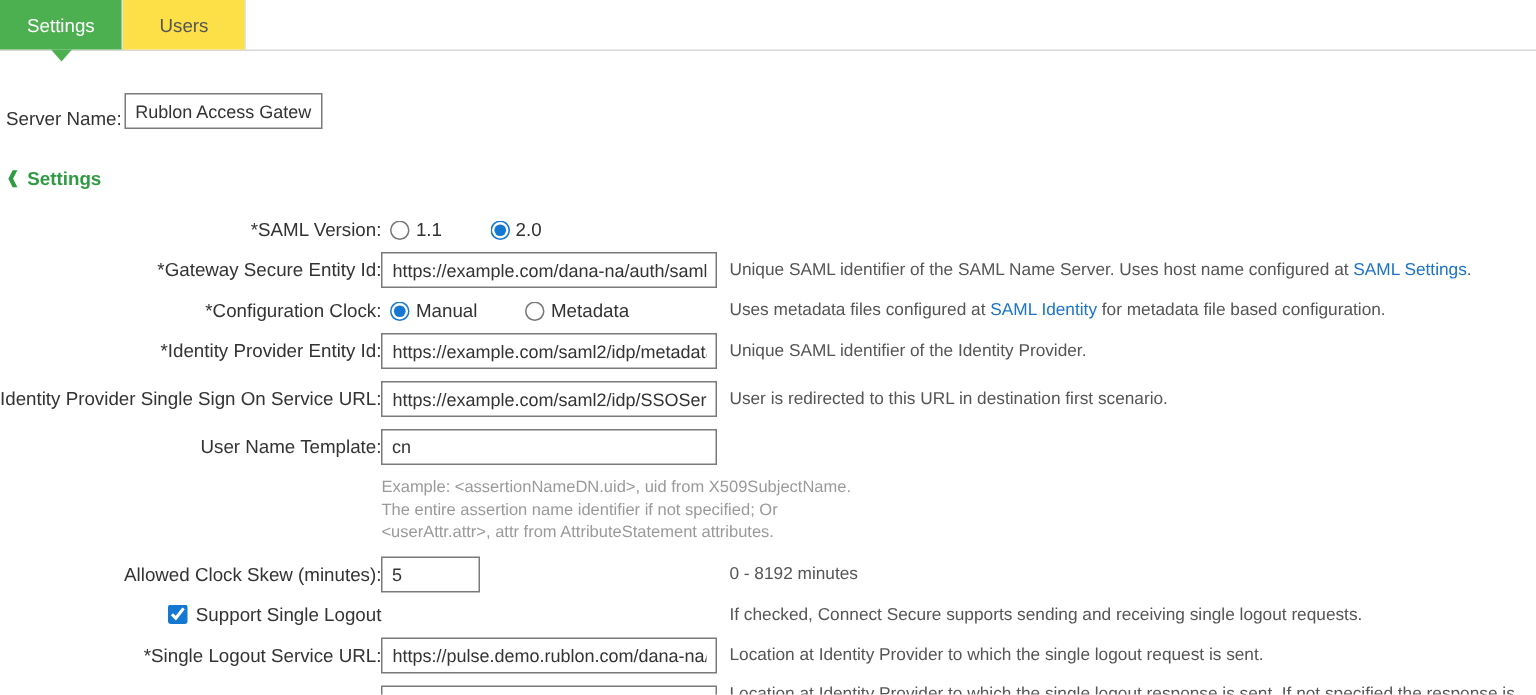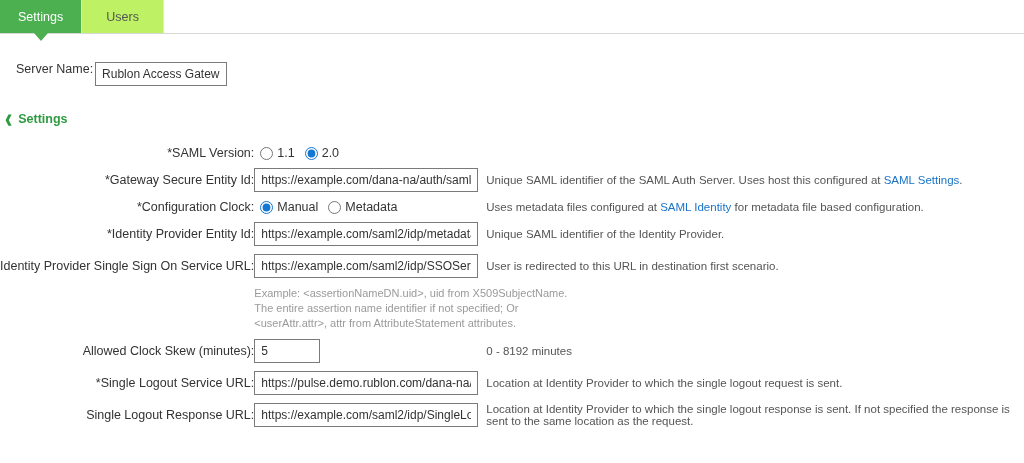--- a/index.html
+++ b/index.html
@@ -21,21 +21,21 @@
   }
   .tab {
     min-width: 82px;
     padding: 0 18px;
     display: flex;
     align-items: center;
     justify-content: center;
     font-size: 12.5px;
     color: #555;
     border-right: 1px solid #e2e2e2;
-    background: #bef264;
+    background: #fde047;
     cursor: pointer;
   }
   .tab.active {
     background: #4caf50;
     color: #ffffff;
     position: relative;
   }
   .tab.active::after {
     content: "";
     position: absolute;
@@ -44,23 +44,23 @@
     margin-left: -7px;
     width: 0; height: 0;
     border-left: 7px solid transparent;
     border-right: 7px solid transparent;
     border-top: 8px solid #4caf50;
   }
   .content { padding: 0 0 0 0; }
 
   .server-row {
     display: flex;
-    align-items: flex-start;
+    align-items: flex-end;
     margin-top: 28px;
-    padding-left: 16px;
+    padding-left: 4px;
   }
   .server-label {
     font-size: 12.5px;
     color: #333;
     white-space: nowrap;
   }
   .txt {
     border: 1px solid #7a7a7a;
     height: 24px;
     padding: 0 6px;
@@ -114,21 +114,21 @@
     color: #555;
   }
   .hint a { color: #1a73c8; text-decoration: none; }
 
   .wide { width: 224px; }
   .skew { width: 66px; }
 
   .radio-group {
     display: flex;
     align-items: flex-end;
-    gap: 2px;
+    gap: 24px;
     font-size: 12.5px;
   }
   .radio-group .item {
     display: flex;
     align-items: center;
     gap: 4px;
     margin-right: 8px;
   }
   input[type=radio], input[type=checkbox] {
     margin: 0;
@@ -194,21 +194,21 @@
       </td>
       <td class="hint"></td>
     </tr>
 
     <tr>
       <td class="label">*Gateway Secure Entity Id:</td>
       <td class="field">
         <input class="txt wide" type="text" value="https://example.com/dana-na/auth/saml-endpoint.c" style="">
       </td>
       <td class="hint">
-        <span>Unique SAML identifier of the SAML Auth Server. Uses host this configured at </span><a href="#">SAML Settings</a><span>.</span>
+        <span>Unique SAML identifier of the SAML Name Server. Uses host name configured at </span><a href="#">SAML Settings</a><span>.</span>
       </td>
     </tr>
 
     <tr>
       <td class="label">*Configuration Clock:</td>
       <td class="field">
         <div class="radio-group radio-ml">
           <label class="item">
             <input type="radio" name="confmode" checked="" style="">
             <span>Manual</span>
@@ -233,38 +233,55 @@
     </tr>
 
     <tr>
       <td class="label">Identity Provider Single Sign On Service URL:</td>
       <td class="field">
         <input class="txt wide" type="text" value="https://example.com/saml2/idp/SSOService.php" style="">
       </td>
       <td class="hint">User is redirected to this URL in destination first scenario.</td>
     </tr>
 
+    <tr>
+      <td class="label">User Name Template:</td>
+      <td class="field">
+        <input class="txt wide" type="text" value="cn" style="">
+      </td>
+      <td class="hint"></td>
+    </tr>
 
     <tr>
       <td class="label"></td>
       <td class="field example-note" colspan="2">
         <div>Example: &lt;assertionNameDN.uid&gt;, uid from X509SubjectName.</div>
         <div>The entire assertion name identifier if not specified; Or</div>
         <div>&lt;userAttr.attr&gt;, attr from AttributeStatement attributes.</div>
       </td>
     </tr>
 
     <tr>
       <td class="label">Allowed Clock Skew (minutes):</td>
       <td class="field">
         <input class="txt skew" type="text" value="5" style="">
       </td>
       <td class="hint">0 - 8192 minutes</td>
     </tr>
 
+    <tr>
+      <td class="label">
+        <span class="checkbox-row">
+          <input type="checkbox" checked="" style="">
+          <span class="nowrap">Support Single Logout</span>
+        </span>
+      </td>
+      <td class="field"></td>
+      <td class="hint">If checked, Connect Secure supports sending and receiving single logout requests.</td>
+    </tr>
 
     <tr>
       <td class="label">*Single Logout Service URL:</td>
       <td class="field">
         <input class="txt wide" type="text" value="https://pulse.demo.rublon.com/dana-na/auth/saml-" style="">
       </td>
       <td class="hint">Location at Identity Provider to which the single logout request is sent.</td>
     </tr>
 
     <tr>

